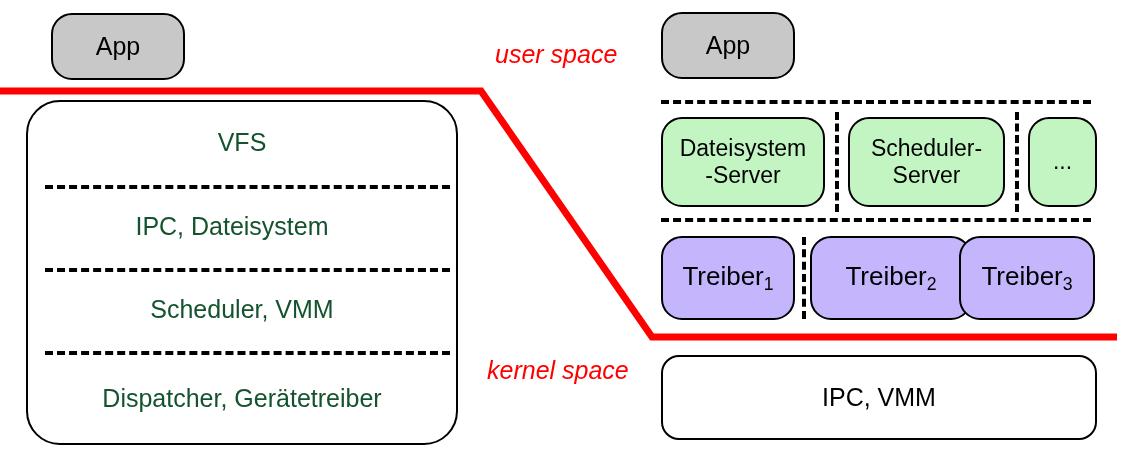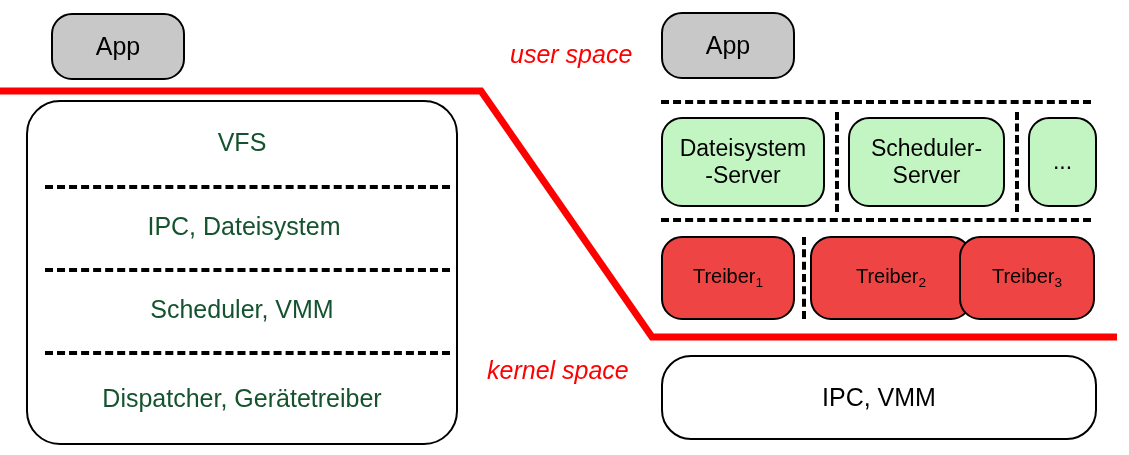--- a/index.html
+++ b/index.html
@@ -58,28 +58,28 @@
     width: 0;
     border-left: 4px dashed #000000;
   }
   
   .srv-box {
     background: #c3f5c3;
     border: 2px solid #000000;
     font-size: 23px;
   }
   .drv-box {
-    background: #ef4444;
+    background: #c4b5fd;
     border: 2px solid #000000;
-    font-size: 20px;
+    font-size: 26px;
   }
   .ipc-box {
     background: #ffffff;
     border: 2px solid #000000;
-    border-radius: 30px;
+    border-radius: 18px;
     font-size: 25px;
   }
   
   .space-label {
     position: absolute;
     color: #ff0000;
     font-style: italic;
     font-size: 25px;
     font-weight: 500;
     white-space: nowrap;
@@ -107,21 +107,21 @@
     <span>App</span>
   </div>
 
   <div class="box mono-box" style="left:26px; top:100px; width:432px; height:345px;"></div>
 
   <div class="mono-layer" style="left:26px; top:100px; width:432px; height:85px;">
     <span>VFS</span>
   </div>
   <div class="hdash" style="left:45px; top:185px; width:405px;"></div>
 
-  <div class="mono-layer" style="left:38px; top:185px; width:412px; height:83px;">
+  <div class="mono-layer" style="left:26px; top:185px; width:412px; height:83px;">
     <span>IPC, Dateisystem</span>
   </div>
   <div class="hdash" style="left:45px; top:268px; width:405px;"></div>
 
   <div class="mono-layer" style="left:26px; top:268px; width:432px; height:83px;">
     <span>Scheduler, VMM</span>
   </div>
   <div class="hdash" style="left:45px; top:351px; width:405px;"></div>
 
   <div class="mono-layer" style="left:26px; top:351px; width:432px; height:94px;">
@@ -171,16 +171,16 @@
   </div>
 
   <div class="box ipc-box" style="left:661px; top:355px; width:436px; height:85px;">
     <span>IPC, VMM</span>
   </div>
 
   <svg id="boundary" viewBox="0 0 1129 455" preserveAspectRatio="none">
     <polyline points="0,91 481,91 652,337 1117,337" fill="none" stroke="#ff0000" stroke-width="7" stroke-linejoin="miter" stroke-linecap="butt"></polyline>
   </svg>
 
-  <div class="space-label" style="left:510px; top:40px;font-style:italic;">user space</div>
+  <div class="space-label" style="left:495px; top:40px;font-style:italic;">user space</div>
   <div class="space-label" style="left:487px; top:356px;">kernel space</div>
 
 </div>
 
 </body></html>

